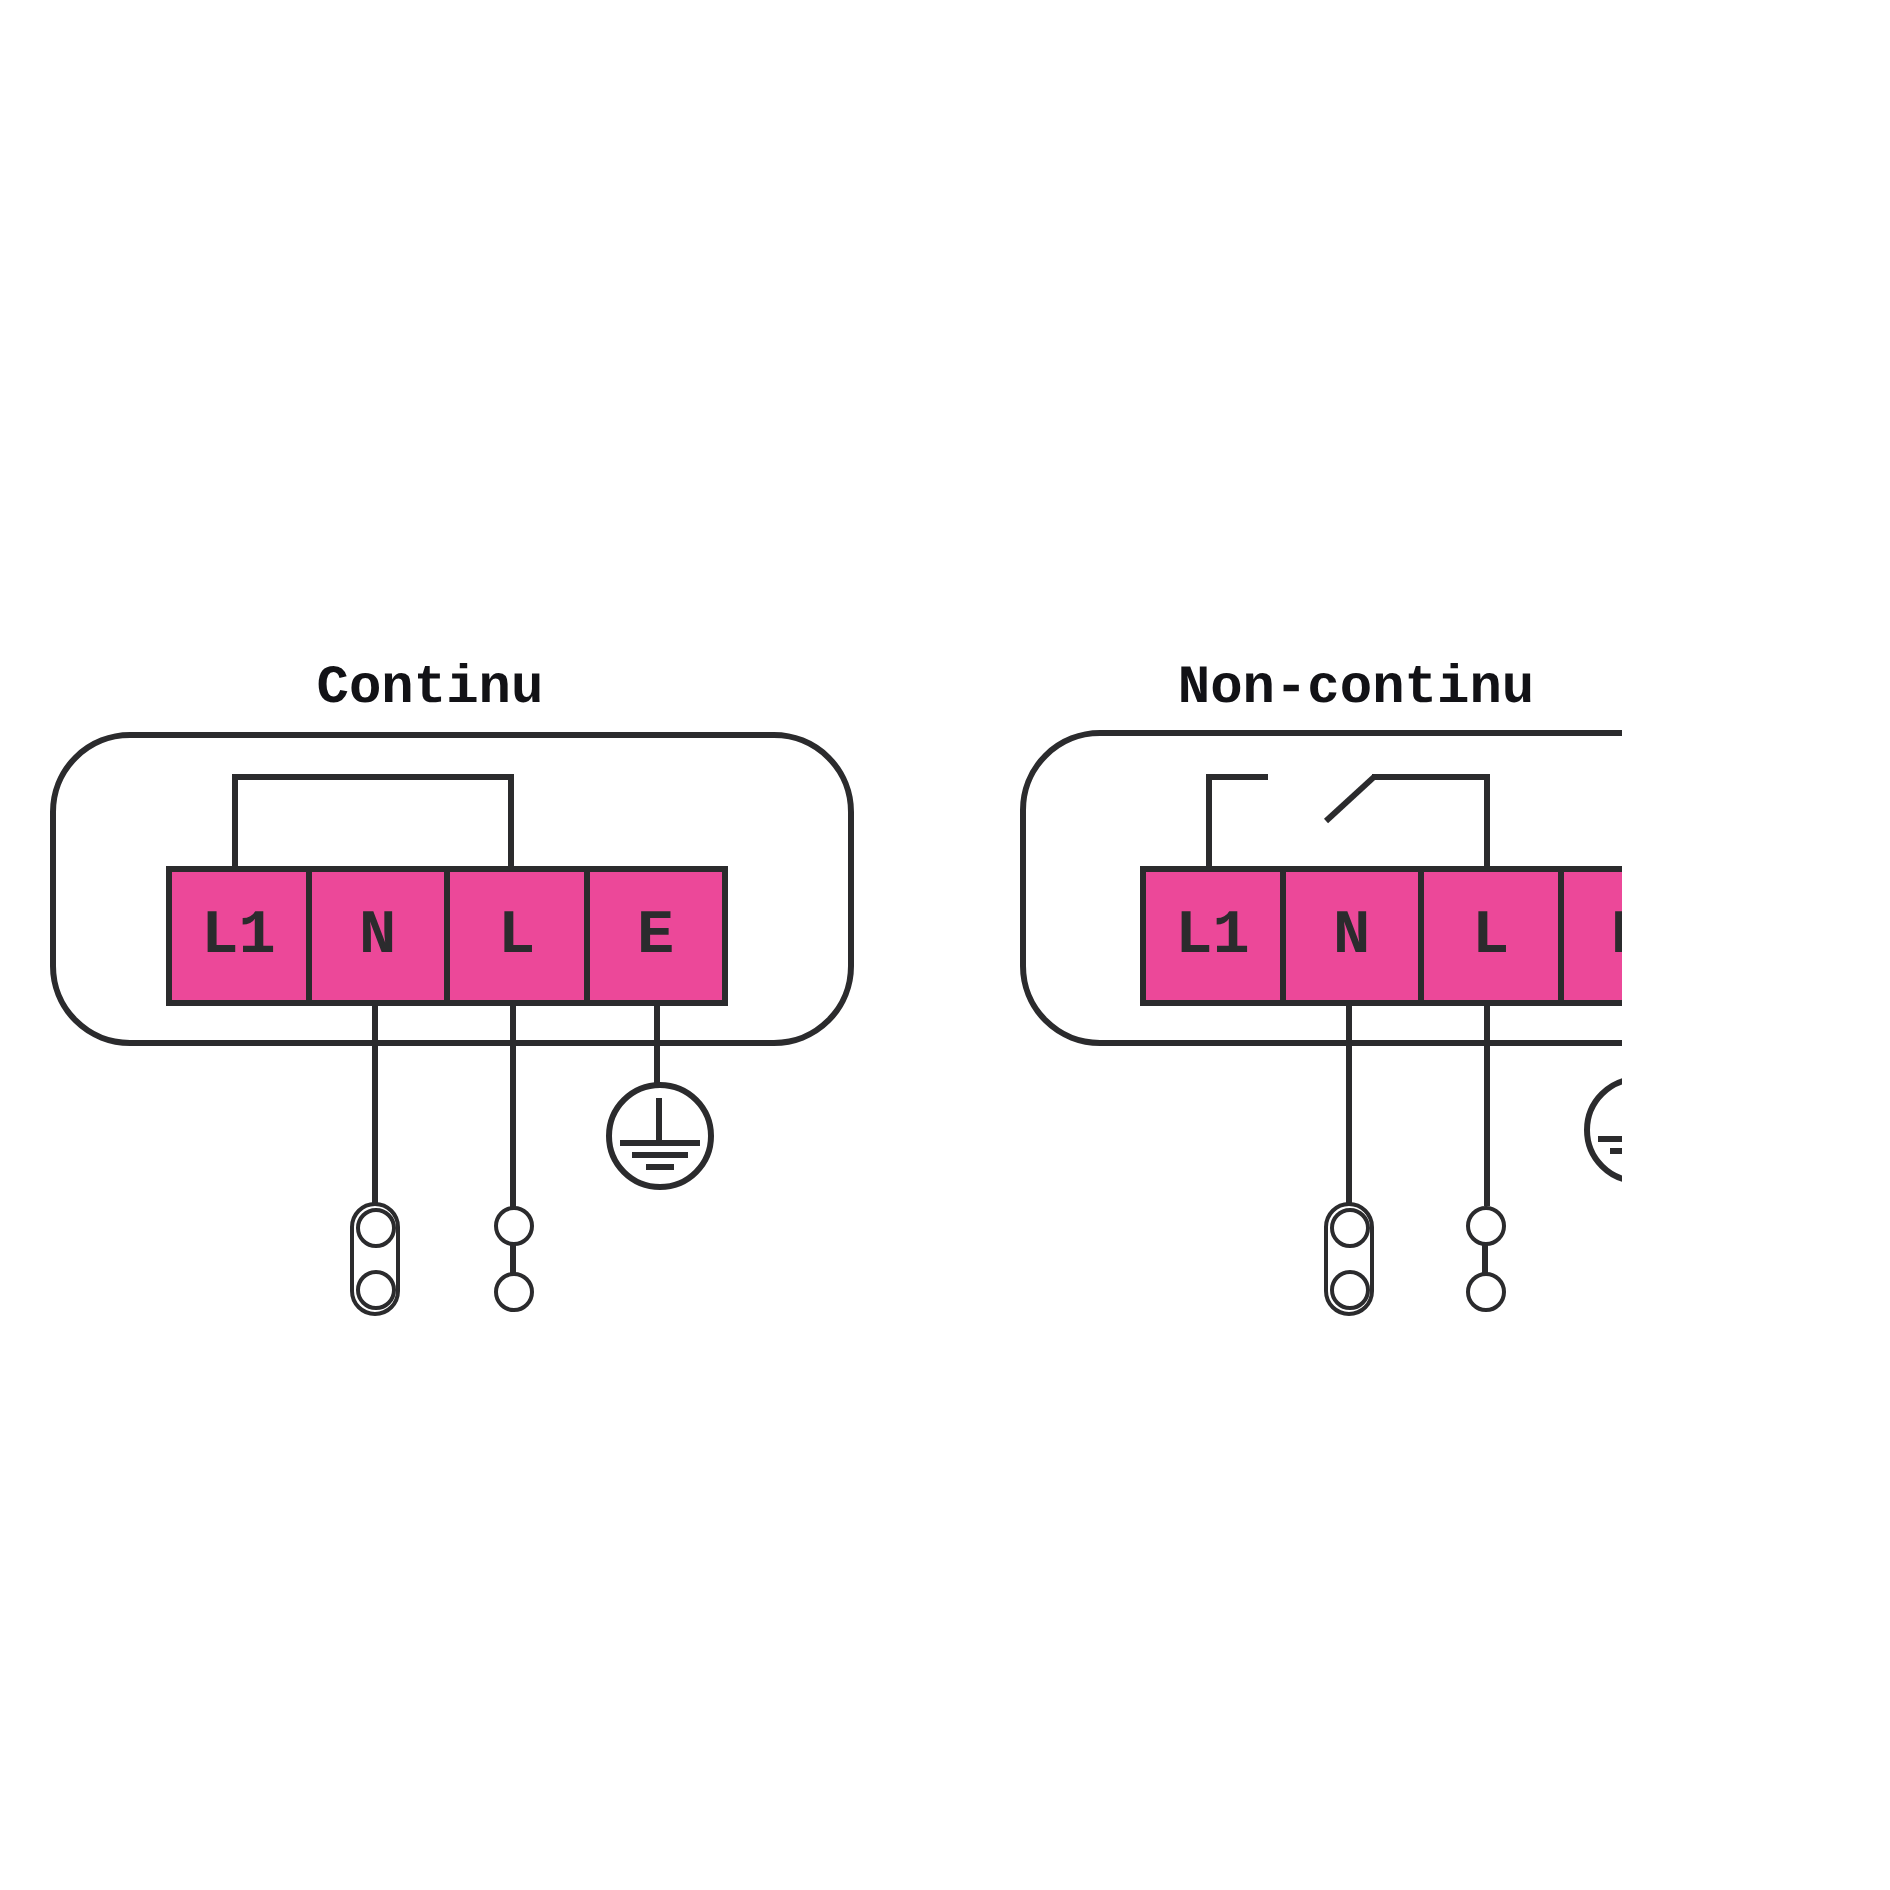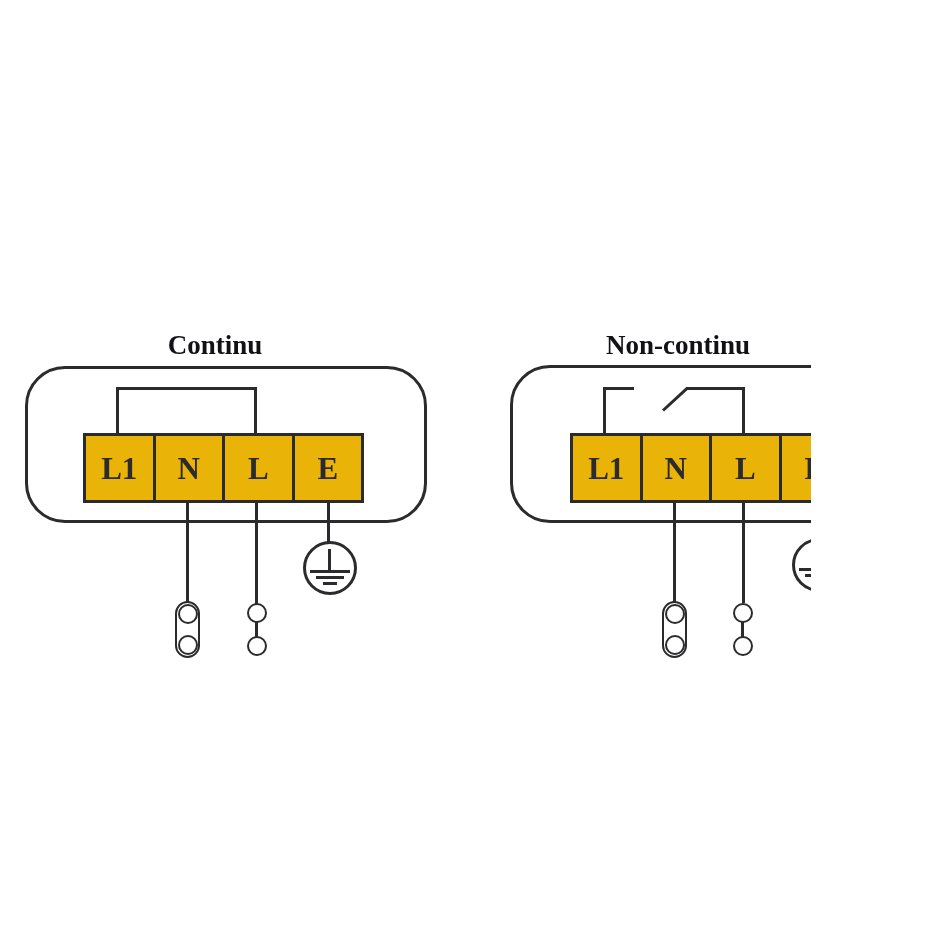--- a/index.html
+++ b/index.html
@@ -3,34 +3,34 @@
 <meta charset="utf-8">
 <style>
   :root{
     --ink:#2b2b2d;
     --title:#121216;
     --bg:#ffffff;
   }
   html,body{margin:0;padding:0;background:var(--bg);}
   .canvas{
     position:relative;width:811px;height:945px;background:var(--bg);
-    font-family:Liberation Serif, serif;overflow:hidden;
+    font-family:Liberation Mono, monospace;overflow:hidden;
   }
   .title{
     position:absolute;box-sizing:border-box;text-align:center;
     font-size:27px;font-weight:bold;color:var(--title);letter-spacing:0px;
   }
   .outline{
     position:absolute;box-sizing:border-box;border:3px solid var(--ink);
     border-radius:40px;background:transparent;
   }
   .ln{position:absolute;background:var(--ink);}
   .strip{
     position:absolute;box-sizing:border-box;display:flex;
-    border:3px solid var(--ink);background:#eab308;
+    border:3px solid var(--ink);background:#ec4899;
   }
   .cell{
     flex:1;display:flex;align-items:center;justify-content:center;
     border-right:3px solid var(--ink);
   }
   .cell:last-child{border-right:none;}
   .cell span{
     font-size:31px;font-weight:bold;color:var(--ink);line-height:1;
   }
   .circle{

